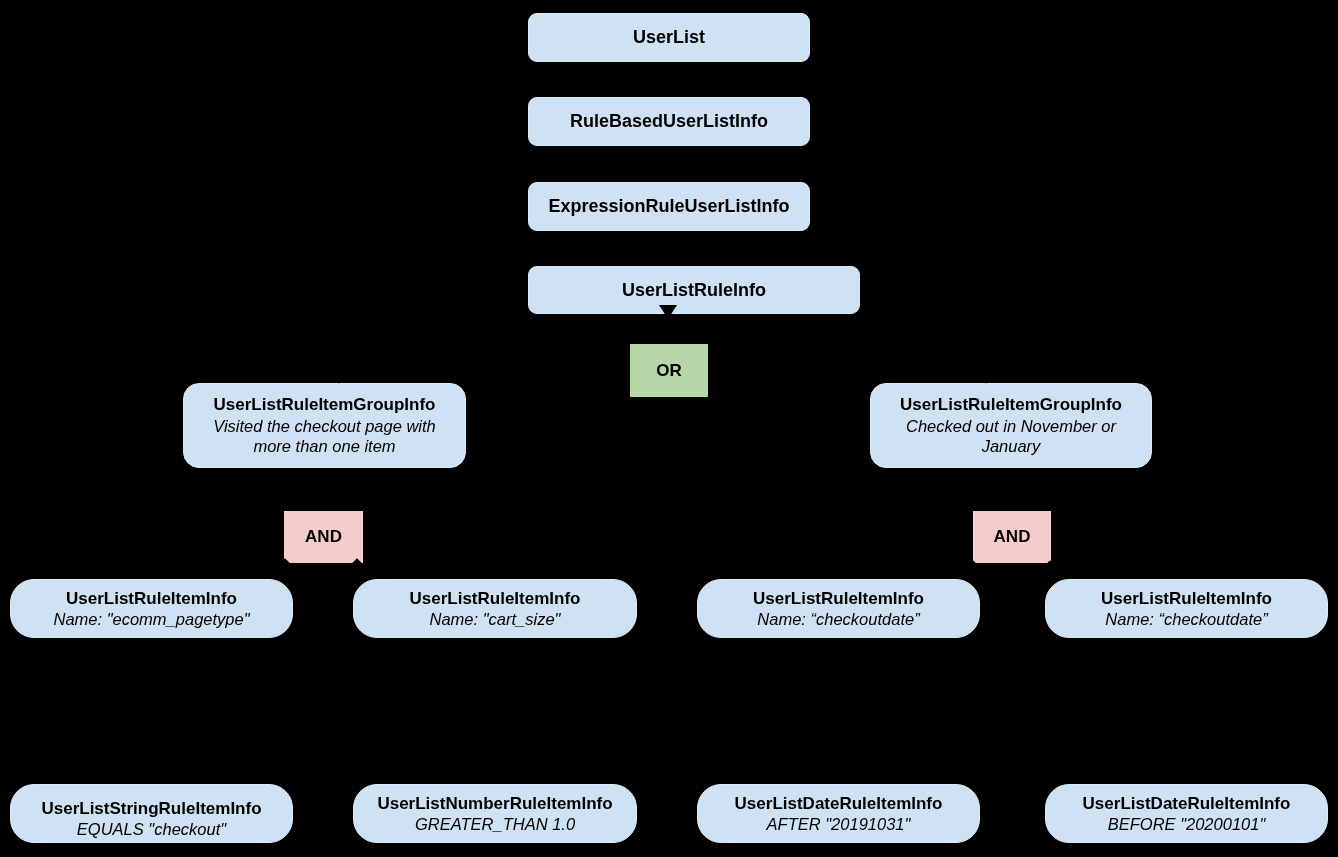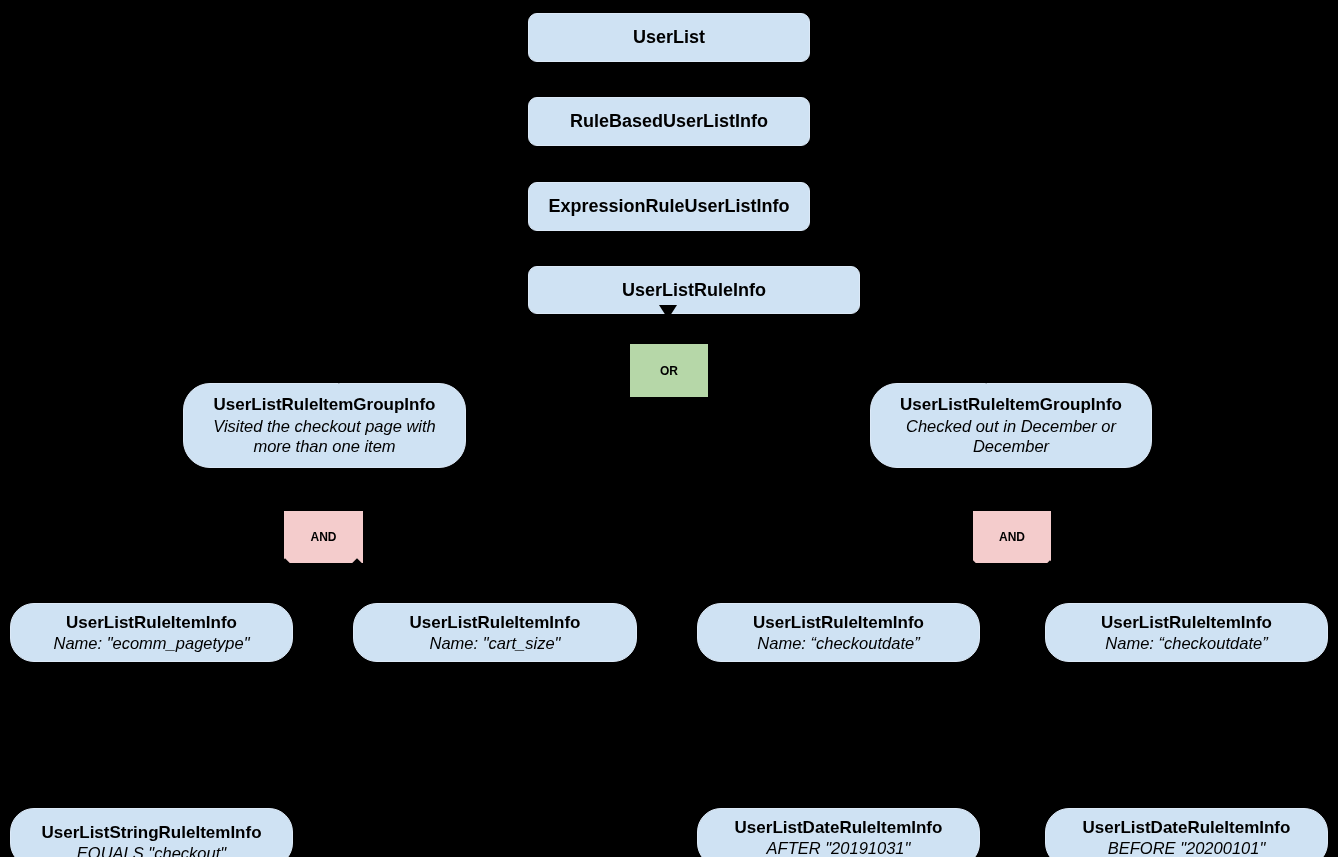--- a/index.html
+++ b/index.html
@@ -22,26 +22,26 @@
   .node{
     position:absolute;
     background:var(--node-fill);
     border:1px solid var(--node-border);
     box-sizing:border-box;
     display:flex;flex-direction:column;justify-content:center;align-items:center;
     text-align:center;
     padding:2px 26px;
   }
   .chain-box{border-radius:9px;}
-  .group-box{border-radius:27px;}
-  .leaf-box{border-radius:24px;margin-top:24px;}
+  .group-box{border-radius:16px;}
+  .leaf-box{border-radius:24px;}
   .op-box{
     position:absolute;
     display:flex;justify-content:center;align-items:center;
-    font-weight:bold;font-size:12px;
+    font-weight:bold;font-size:17px;
     border:none;box-sizing:border-box;
   }
   .op-or{background:var(--or-fill);}
   .op-and{background:var(--and-fill);}
   .title{font-weight:bold;font-size:17px;line-height:1.25;}
   .chain-box .title{font-size:18px;}
   .subtitle{font-style:italic;font-size:16.5px;line-height:1.25;}
   
   .arrowhead{
     position:absolute;width:0;height:0;
@@ -79,21 +79,21 @@
   </div>
 
   <div class="node group-box" style="left:183px;top:383px;width:283px;height:85px;">
     <span class="title">UserListRuleItemGroupInfo</span>
     <span class="subtitle">Visited the checkout page with more than one item</span>
   </div>
   <div class="arrowhead" style="left:326px;top:371px;transform:rotate(-38deg);"></div>
 
   <div class="node group-box" style="left:870px;top:383px;width:282px;height:85px;">
     <span class="title">UserListRuleItemGroupInfo</span>
-    <span class="subtitle">Checked out in December or December</span>
+    <span class="subtitle">Checked out in November or January</span>
   </div>
   <div class="arrowhead" style="left:981px;top:371px;transform:rotate(38deg);"></div>
 
   <div class="op-box op-and" style="left:284px;top:511px;width:79px;height:52px;">
     <span>AND</span>
   </div>
   <div class="op-box op-and" style="left:973px;top:511px;width:78px;height:52px;">
     <span>AND</span>
   </div>
 
@@ -116,20 +116,24 @@
   </div>
   <div class="node leaf-box" style="left:1045px;top:579px;width:283px;height:59px;">
     <span class="title">UserListRuleItemInfo</span>
     <span class="subtitle">Name: “checkoutdate”</span>
   </div>
 
   <div class="node leaf-box" style="left:10px;top:784px;width:283px;height:59px;justify-content:flex-end;">
     <span class="title">UserListStringRuleItemInfo</span>
     <span class="subtitle">EQUALS "checkout"</span>
   </div>
+  <div class="node leaf-box" style="left:353px;top:784px;width:284px;height:59px;">
+    <span class="title">UserListNumberRuleItemInfo</span>
+    <span class="subtitle">GREATER_THAN 1.0</span>
+  </div>
   <div class="node leaf-box" style="left:697px;top:784px;width:283px;height:59px;">
     <span class="title">UserListDateRuleItemInfo</span>
     <span class="subtitle">AFTER "20191031"</span>
   </div>
   <div class="node leaf-box" style="left:1045px;top:784px;width:283px;height:59px;">
     <span class="title">UserListDateRuleItemInfo</span>
     <span class="subtitle">BEFORE "20200101"</span>
   </div>
 
 </div>

